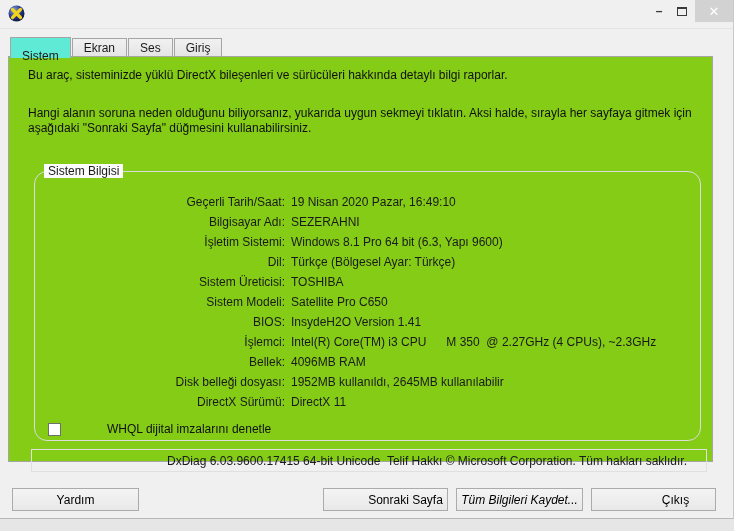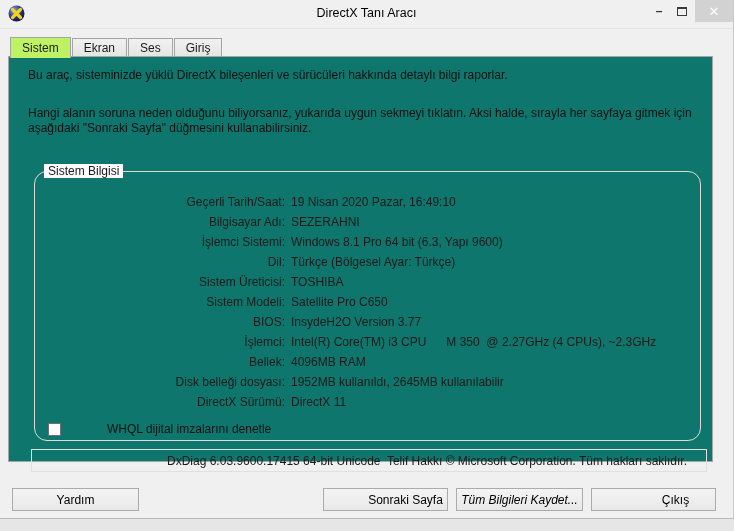--- a/index.html
+++ b/index.html
@@ -51,30 +51,30 @@
   .tabs { position: absolute; left: 10px; top: 36px; height: 21px; display: flex; align-items: flex-end; }
   .tab {
     height: 19px; padding: 2px 11px 0 11px;
     background: linear-gradient(#f1f1f1, #e4e4e4);
     border: 1px solid #a5a5a5; border-bottom: none;
     margin-right: 1px;
     font-size: 12px; color: #1a1a1a;
     position: relative; z-index: 1;
   }
   .tab.active {
-    height: 21px; padding-top: 3px;
-    background: #bef264;
+    height: 21px; padding-top: 11px;
+    background: #5eead4;
     z-index: 3;
     margin-bottom: -1px;
   }
   
   .tabpage {
     position: absolute; left: 8px; top: 56px;
     width: 705px; height: 406px;
-    background: #0f766e;
+    background: #84cc16;
     border: 1px solid #a5a5a5;
     z-index: 2;
   }
   .para1 { position: absolute; left: 19px; top: 11px; width: 660px; line-height: 15px; }
   .para2 { position: absolute; left: 19px; top: 49px; width: 665px; line-height: 15px; }
   
   .groupbox {
     position: absolute; left: 25px; top: 114px;
     width: 667px; height: 270px;
     border: 1px solid #dcdcdc; border-radius: 13px;
@@ -132,21 +132,20 @@
           <radialGradient id="dxg" cx="35%" cy="30%" r="75%">
             <stop offset="0%" stop-color="#93a5dc"></stop>
             <stop offset="55%" stop-color="#2a3a8c"></stop>
             <stop offset="100%" stop-color="#0b1138"></stop>
           </radialGradient>
         </defs>
         <circle cx="8.5" cy="8.5" r="8" fill="url(#dxg)"></circle>
         <path d="M4.5 4.5 L12.5 12.5 M12.5 4.5 L4.5 12.5" stroke="#f2d21a" stroke-width="3.2" stroke-linecap="round"></path>
       </svg>
     </span>
-    <div class="title">DirectX Tanı Aracı</div>
     <div class="btn-min">
       <span>–</span>
     </div>
     <div class="btn-max">
       <span class="max-glyph"></span>
     </div>
     <div class="btn-close">
       <span>✕</span>
     </div>
   </div>
@@ -176,38 +175,38 @@
       <div class="info-rows">
         <div class="info-row">
           <span class="info-label">Geçerli Tarih/Saat:</span>
           <span class="info-value">19 Nisan 2020 Pazar, 16:49:10</span>
         </div>
         <div class="info-row">
           <span class="info-label">Bilgisayar Adı:</span>
           <span class="info-value">SEZERAHNI</span>
         </div>
         <div class="info-row">
-          <span class="info-label">İşlemci Sistemi:</span>
+          <span class="info-label">İşletim Sistemi:</span>
           <span class="info-value">Windows 8.1 Pro 64 bit (6.3, Yapı 9600)</span>
         </div>
         <div class="info-row">
           <span class="info-label">Dil:</span>
           <span class="info-value">Türkçe (Bölgesel Ayar: Türkçe)</span>
         </div>
         <div class="info-row">
           <span class="info-label">Sistem Üreticisi:</span>
           <span class="info-value">TOSHIBA</span>
         </div>
         <div class="info-row">
           <span class="info-label">Sistem Modeli:</span>
           <span class="info-value">Satellite Pro C650</span>
         </div>
         <div class="info-row">
           <span class="info-label">BIOS:</span>
-          <span class="info-value">InsydeH2O Version 3.77</span>
+          <span class="info-value">InsydeH2O Version 1.41</span>
         </div>
         <div class="info-row">
           <span class="info-label">İşlemci:</span>
           <span class="info-value">Intel(R) Core(TM) i3 CPU      M 350  @ 2.27GHz (4 CPUs), ~2.3GHz</span>
         </div>
         <div class="info-row">
           <span class="info-label">Bellek:</span>
           <span class="info-value">4096MB RAM</span>
         </div>
         <div class="info-row">

